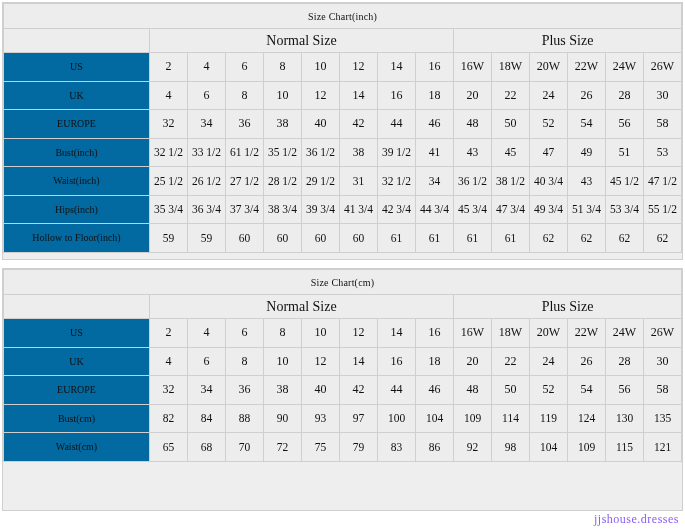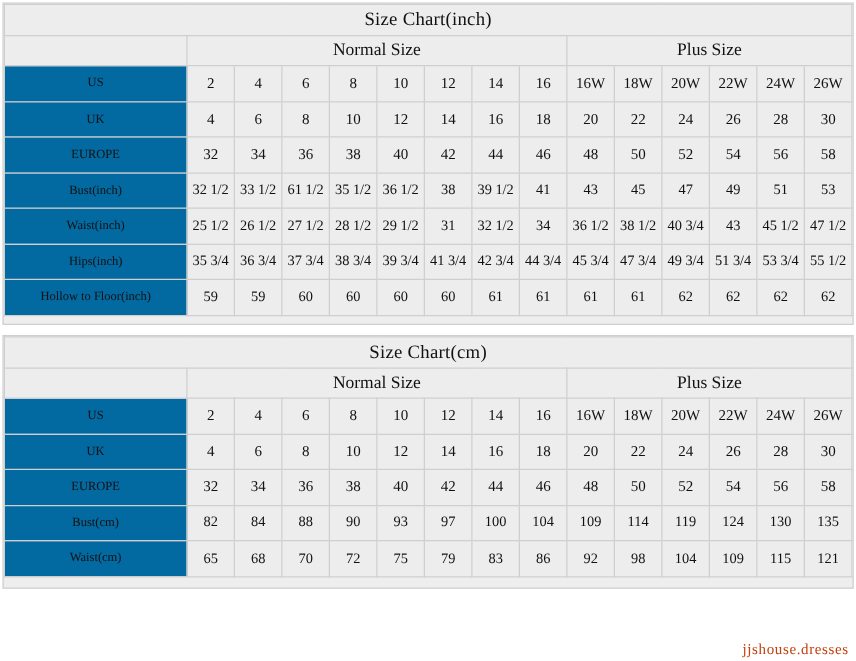--- a/index.html
+++ b/index.html
@@ -22,39 +22,39 @@
   }
   .chart-block {
     position: absolute;
     left: 2px;
     width: 681px;
     background: #eeeeee;
     border: 1px solid #cfcfcf;
     box-sizing: border-box;
   }
   #chart-inch { top: 2px; height: 258px; }
-  #chart-cm  { top: 268px; height: 203px; }
+  #chart-cm  { top: 268px; height: 243px; }
 
   table.size-table {
     width: 100%;
     border-collapse: collapse;
     table-layout: fixed;
     background: #ededed;
   }
   table.size-table td,
   table.size-table th {
     border: 1px solid #cfcfcf;
     text-align: center;
     vertical-align: middle;
     font-weight: normal;
     color: #111111;
     padding: 0;
   }
   .title-cell {
-    font-size: 15px;
+    font-size: 10px;
     height: 24px;
     background: #ededed;
     letter-spacing: 0.2px;
   }
   .group-cell {
     font-size: 14px;
     height: 23px;
     background: #ededed;
   }
   .rowlabel {
@@ -68,21 +68,21 @@
   .r-head .datacell { font-size: 12px; }
   .inch-block tr.datarow { height: 28.5px; }
   .cm-block tr.datarow { height: 28.5px; }
   .first-col { width: 146px; }
 
   .watermark {
     position: absolute;
     right: 6px;
     bottom: 2px;
     font-size: 12px;
-    color: #c2410c;
+    color: #8b5cf6;
     font-family: "Liberation Serif", serif;
     letter-spacing: 0.5px;
     white-space: nowrap;
   }
 </style>
 </head>
 <body>
 
 <div class="page">
 

